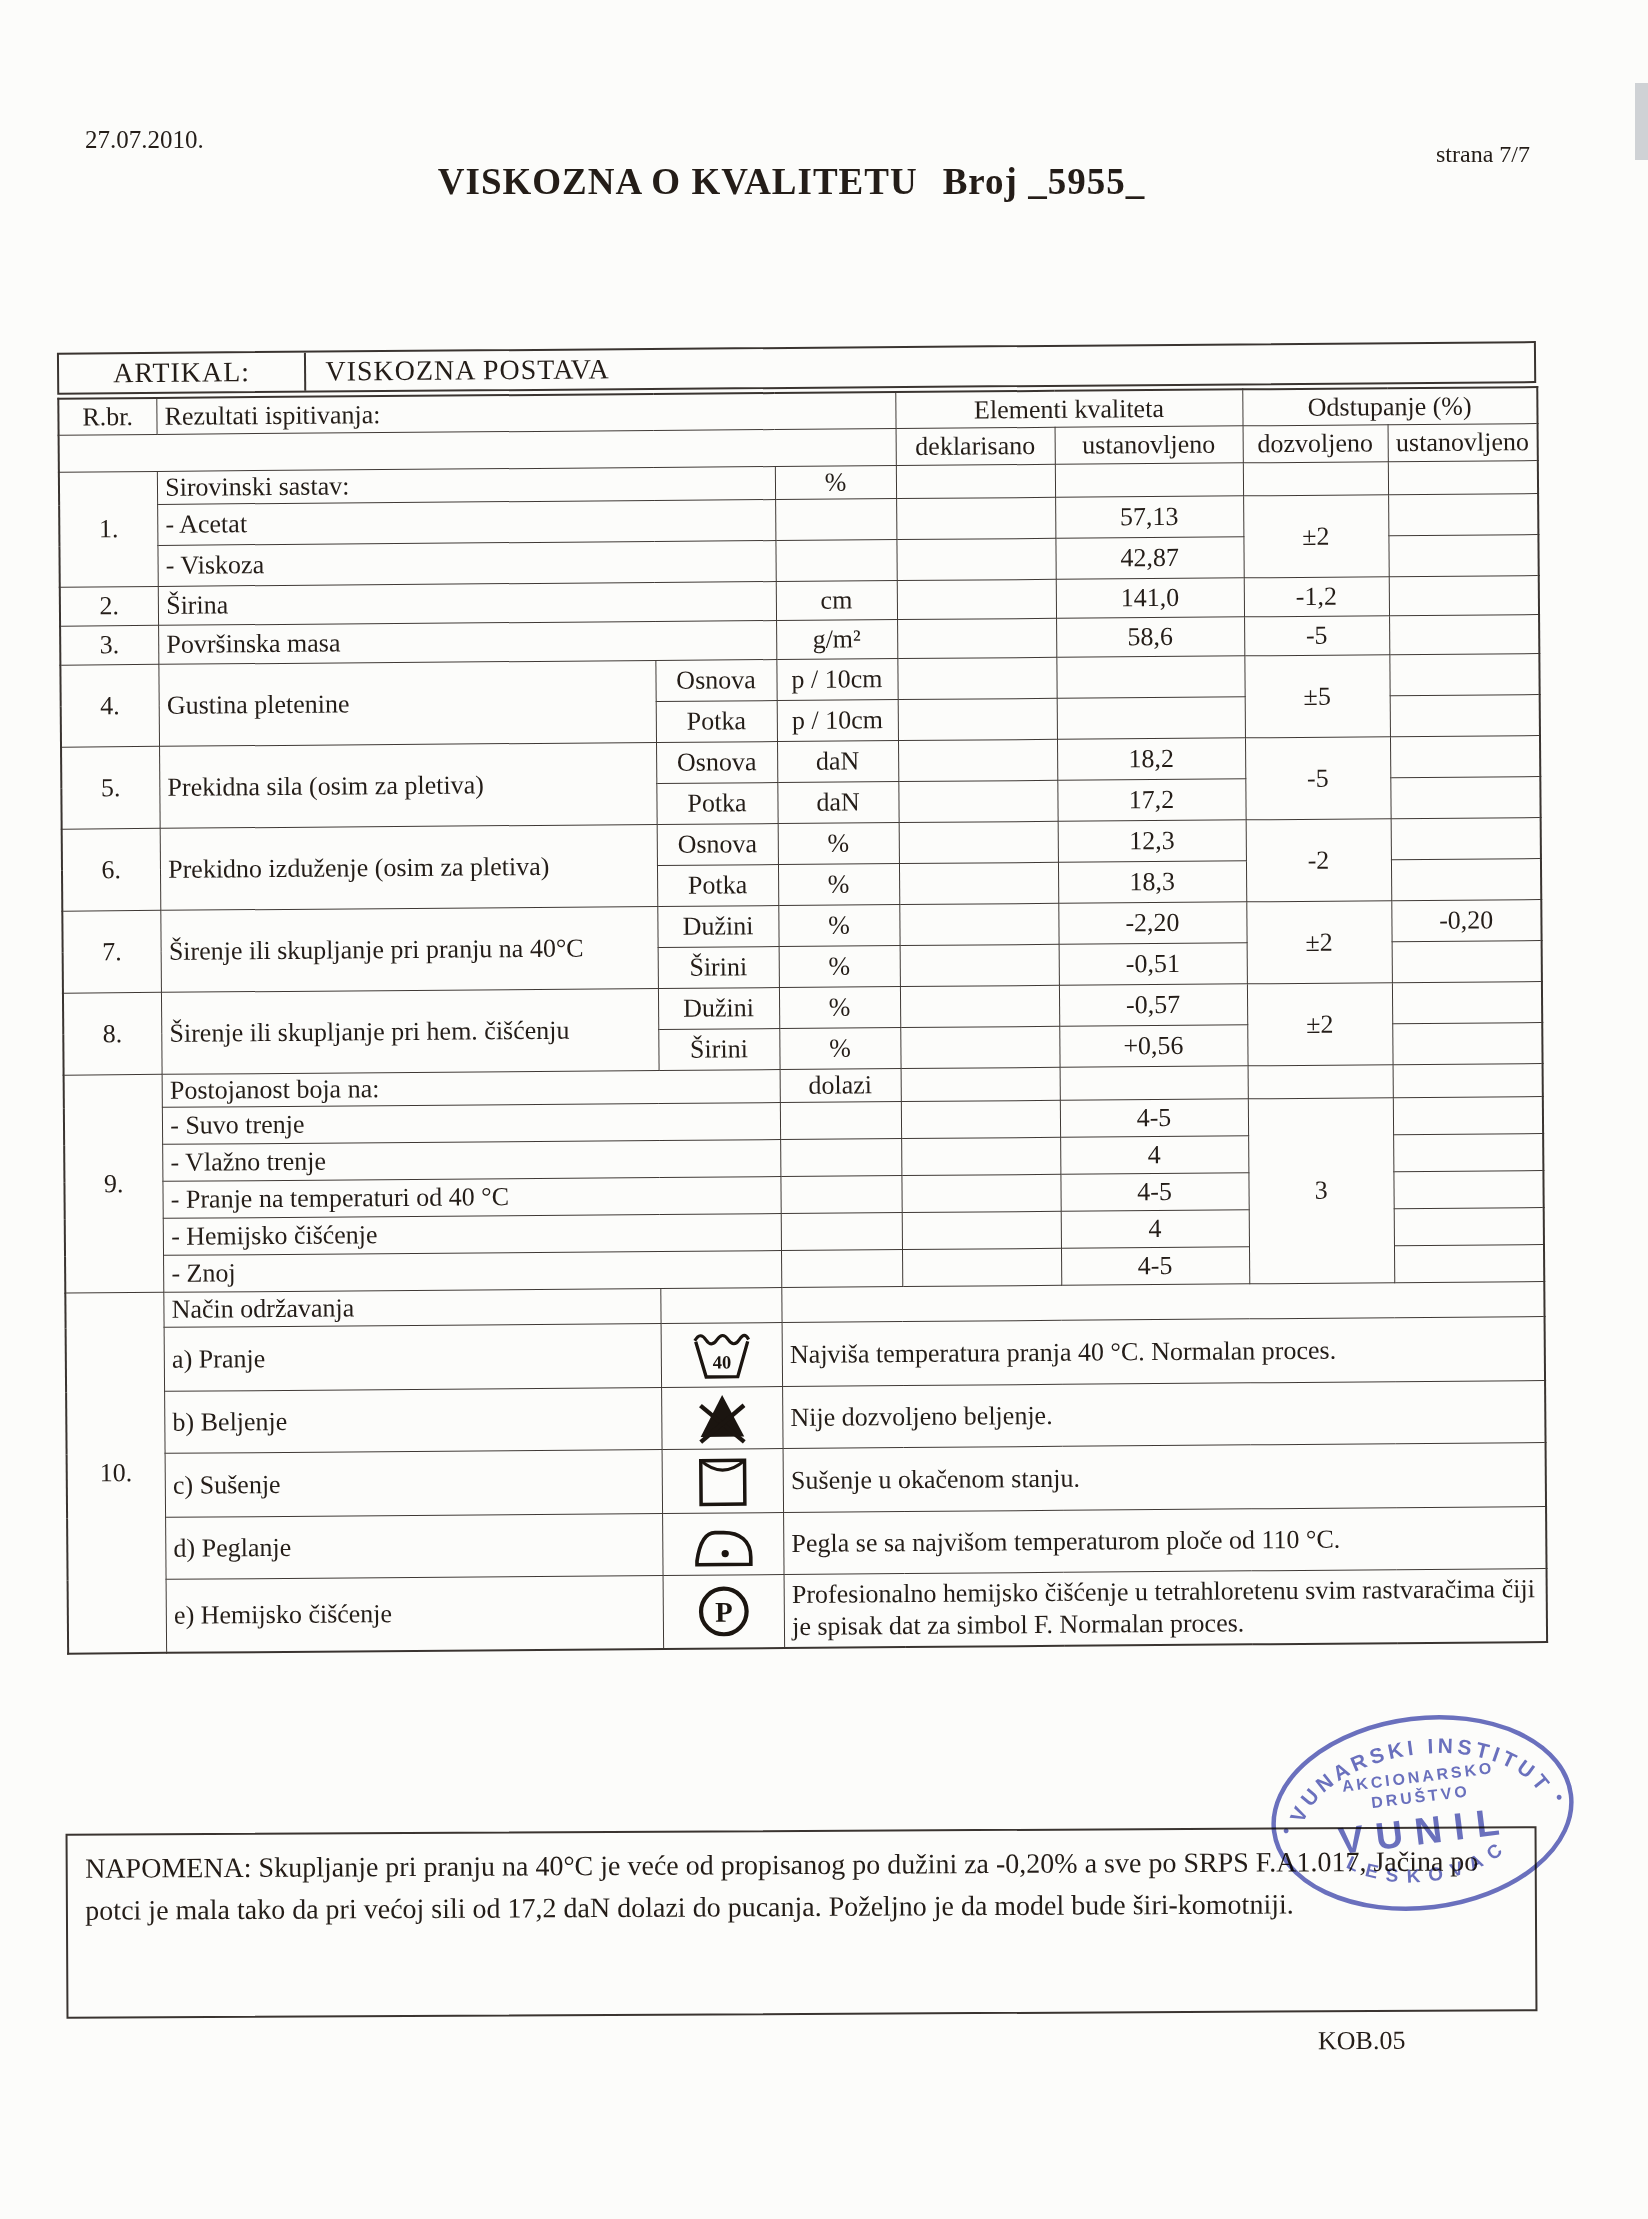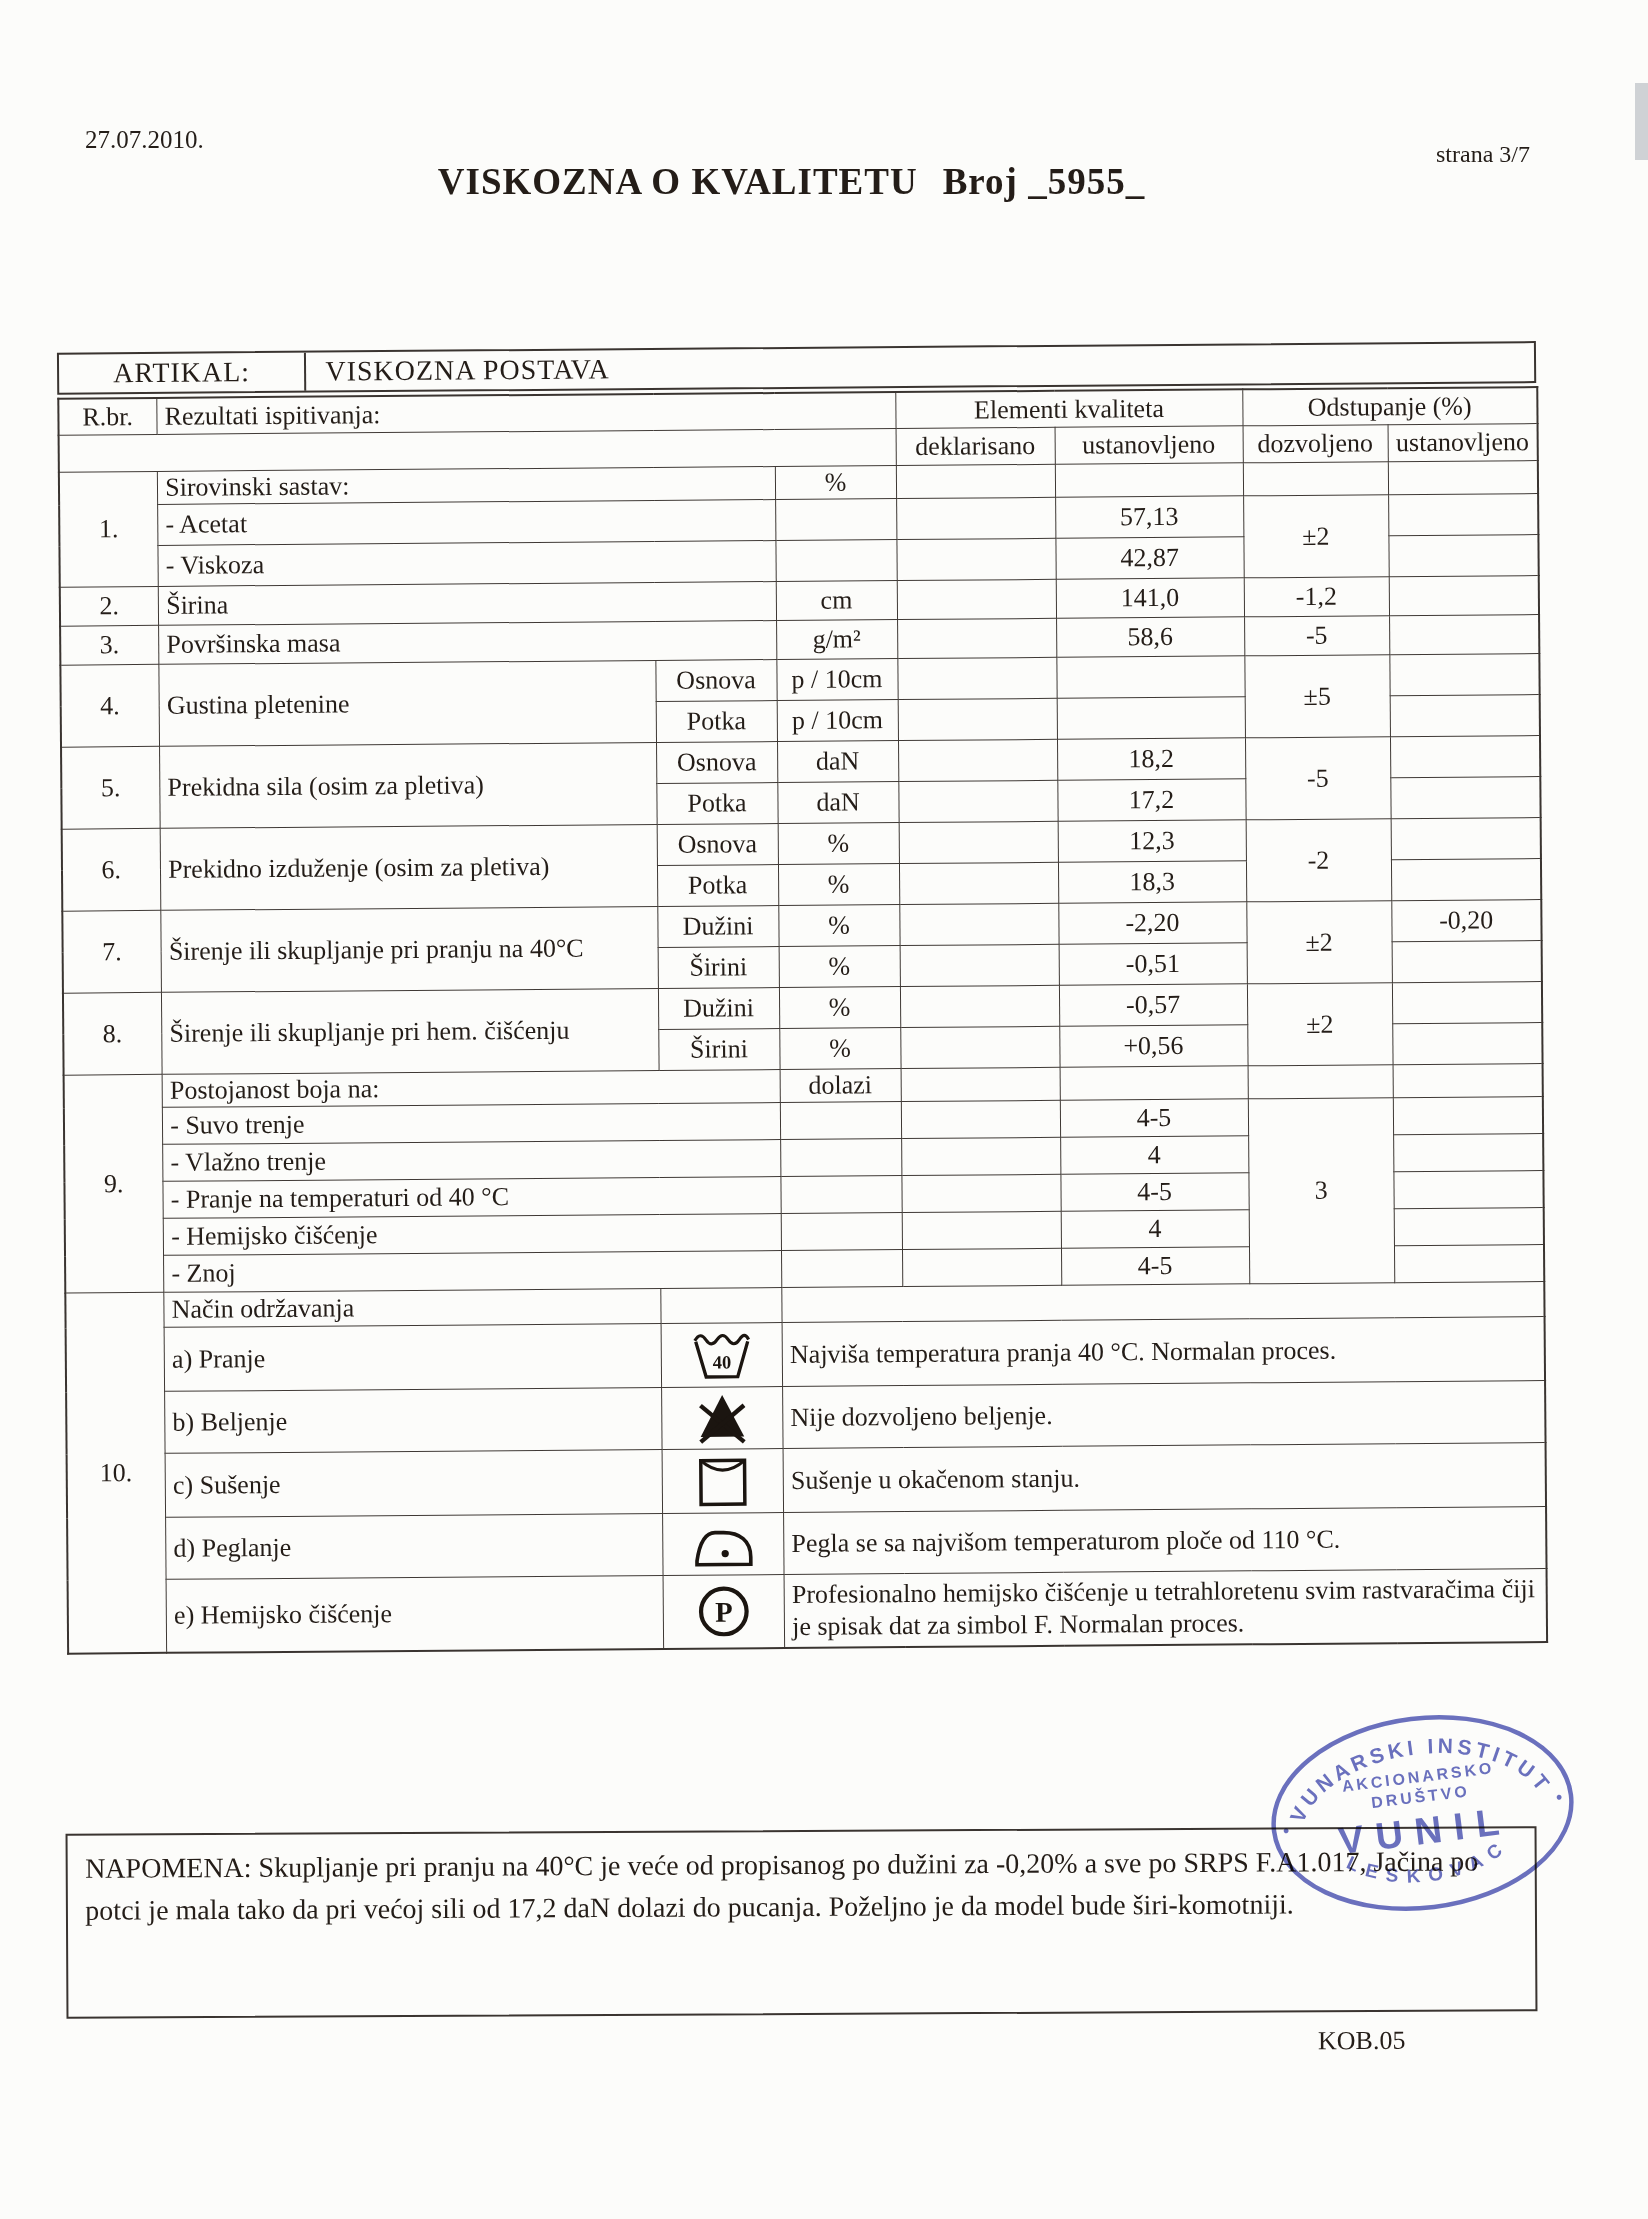--- a/index.html
+++ b/index.html
@@ -42,21 +42,21 @@
   .stamp text{font-family:"Liberation Sans","DejaVu Sans",sans-serif;}
 
   .scan-artifact{position:absolute;right:0;top:83px;width:13.5px;height:77px;background:#cfd2d5;}
 </style>
 </head>
 <body>
 
 <div class="sheet">
 
   <div class="date">27.07.2010.</div>
-  <div class="strana">strana 3/7</div>
+  <div class="strana">strana 7/7</div>
   <div class="title">
     <span>VISKOZNA O KVALITETU</span><span class="num-part">Broj _5955_</span>
   </div>
 
   <div class="doc-block">
 
     <div class="artikal-bar">
       <div class="artikal-label">ARTIKAL:</div>
       <div class="artikal-value">VISKOZNA POSTAVA</div>
     </div>

